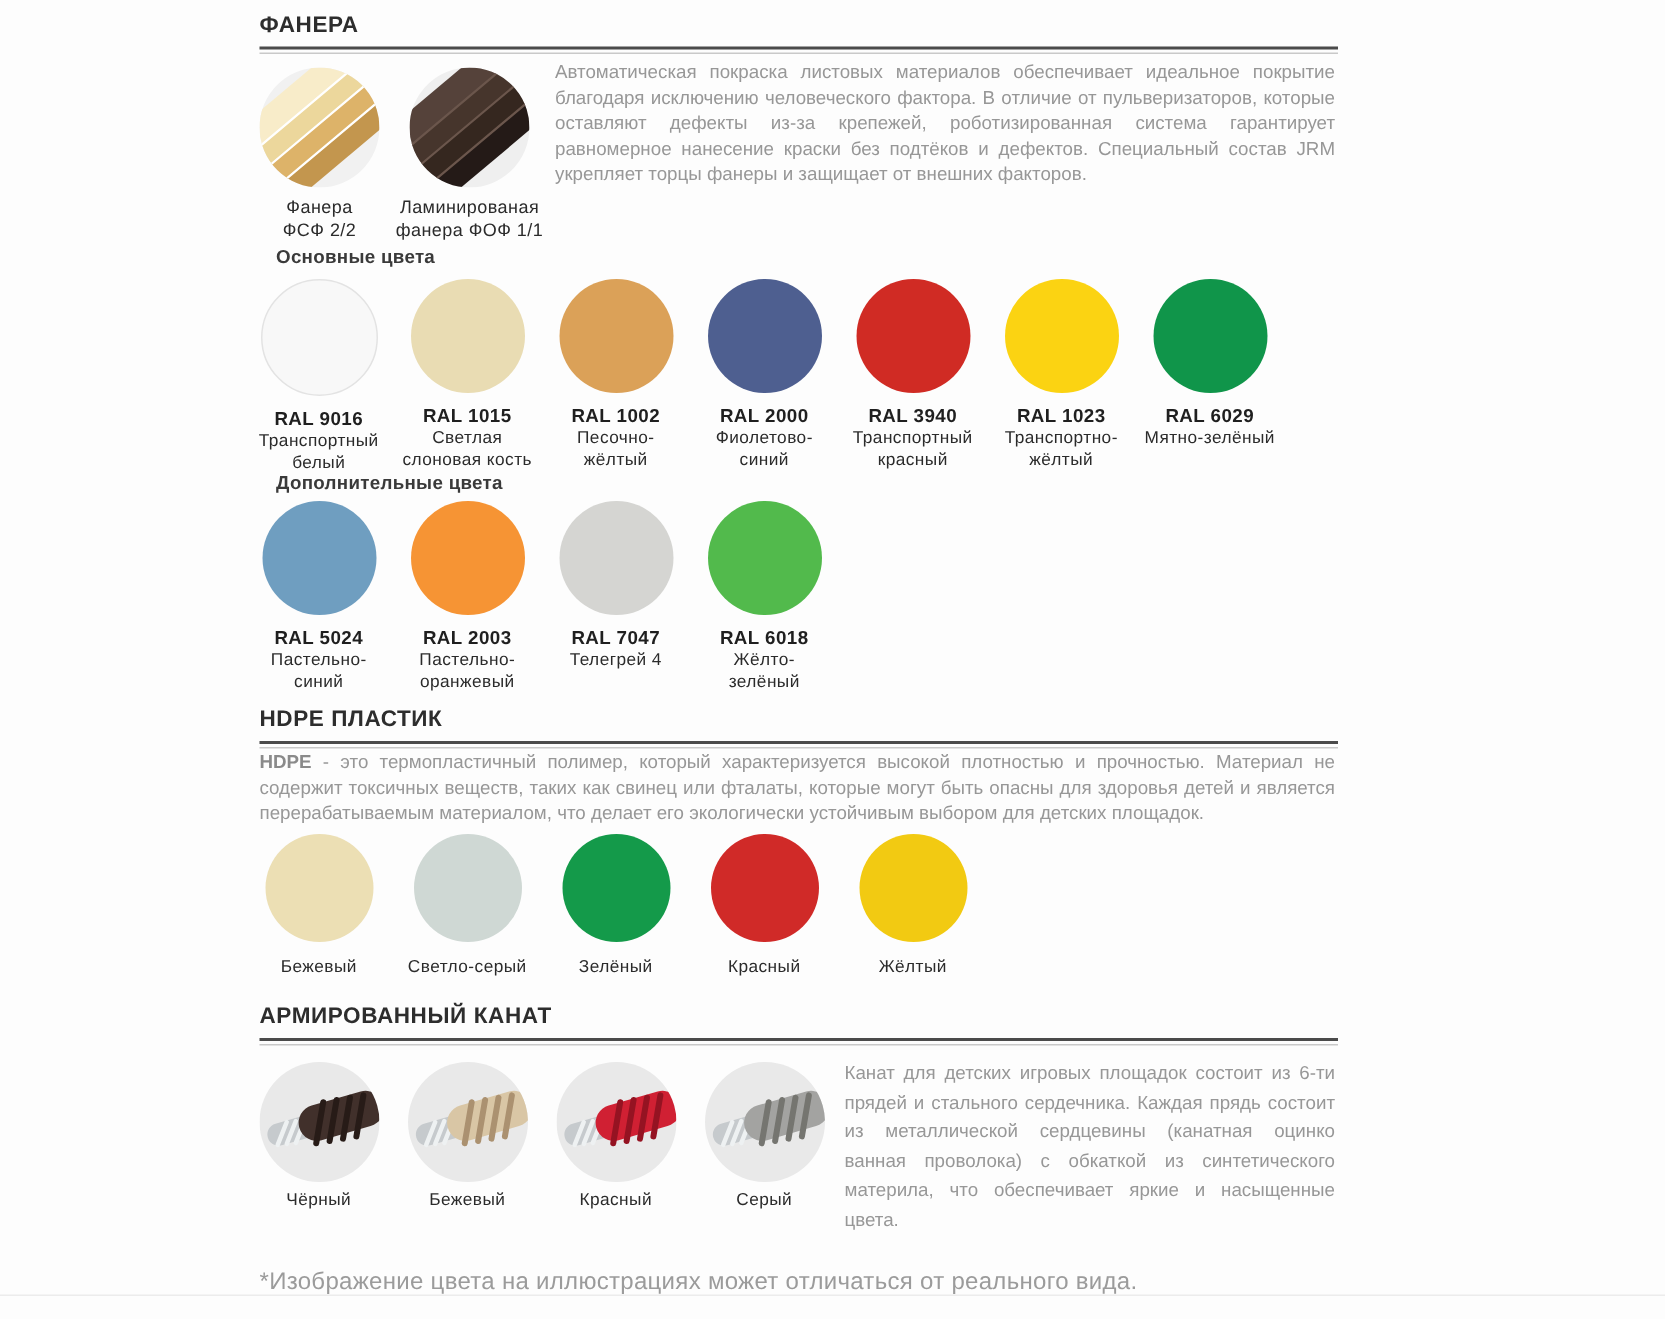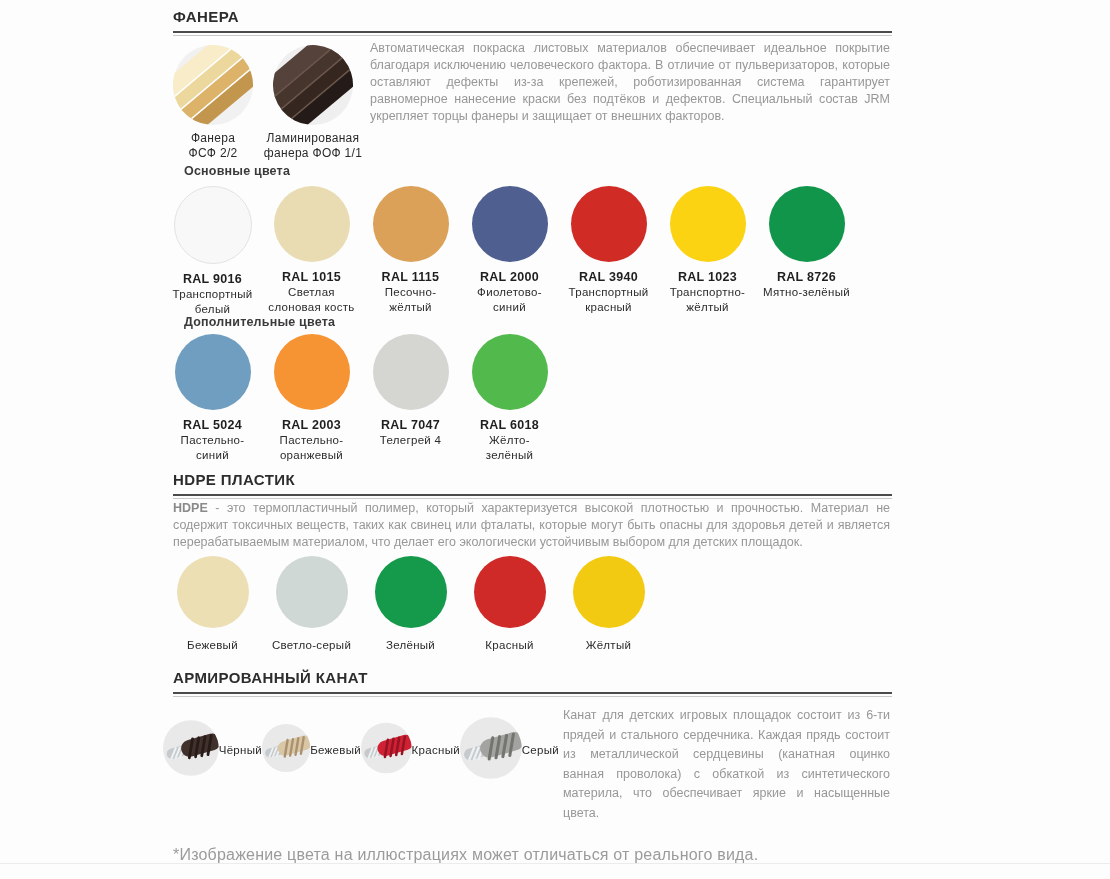--- a/index.html
+++ b/index.html
@@ -17,21 +17,21 @@
   .sw-circle{width:76px;height:76px;border-radius:50%;}
   .sw-circle.hdpe{width:72px;height:72px;}
   .sw-code{margin-top:8px;font-size:12.5px;font-weight:bold;color:#1f1f1f;letter-spacing:.3px;text-align:center;}
   .sw-name{margin-top:1px;font-size:11.5px;line-height:15px;color:#2b2b2b;letter-spacing:.3px;
            text-align:center;white-space:pre-line;}
   .sw-name.one{margin-top:10px;}
   .fig{position:absolute;display:flex;flex-direction:column;align-items:center;}
   .fig-caption{margin-top:6px;font-size:12px;line-height:15px;color:#2b2b2b;letter-spacing:.3px;
                text-align:center;white-space:pre-line;}
   .ply-svg,.rope-svg{width:80px;height:80px;display:block;}
-  .rope-item{width:99px;display:flex;flex-direction:row;align-items:center;}
+  .rope-item{width:99px;display:flex;flex-direction:column;align-items:center;}
   .rope-item .sw-name{margin-top:5px;}
   .footnote{position:absolute;left:173px;top:846px;font-size:16px;color:#9b9b9b;letter-spacing:.2px;}
   .bottom-rule{position:absolute;left:0;right:0;top:863px;height:1px;background:#ececec;}
 </style>
 </head>
 <body>
 
 <div class="page">
 
   <div class="sec-head" style="top:8px">ФАНЕРА</div>
@@ -88,21 +88,21 @@
 белый</div>
     </div>
     <div class="sw">
       <div class="sw-circle" style="background: rgb(233, 220, 179);"></div>
       <div class="sw-code">RAL 1015</div>
       <div class="sw-name">Светлая
 слоновая кость</div>
     </div>
     <div class="sw">
       <div class="sw-circle" style="background: rgb(219, 161, 88);"></div>
-      <div class="sw-code">RAL 1115</div>
+      <div class="sw-code">RAL 1002</div>
       <div class="sw-name">Песочно-
 жёлтый</div>
     </div>
     <div class="sw">
       <div class="sw-circle" style="background: rgb(78, 95, 144);"></div>
       <div class="sw-code">RAL 2000</div>
       <div class="sw-name">Фиолетово-
 синий</div>
     </div>
     <div class="sw">
@@ -112,21 +112,21 @@
 красный</div>
     </div>
     <div class="sw">
       <div class="sw-circle" style="background: rgb(251, 211, 18);"></div>
       <div class="sw-code">RAL 1023</div>
       <div class="sw-name">Транспортно-
 жёлтый</div>
     </div>
     <div class="sw">
       <div class="sw-circle" style="background: rgb(16, 149, 74);"></div>
-      <div class="sw-code">RAL 8726</div>
+      <div class="sw-code">RAL 6029</div>
       <div class="sw-name">Мятно-зелёный</div>
     </div>
   </div>
 
   <div class="sub-head" style="top:315px">Дополнительные цвета</div>
 
   <div class="row" style="top:334px">
     <div class="sw">
       <div class="sw-circle" style="background: rgb(111, 158, 192);"></div>
       <div class="sw-code">RAL 5024</div>

